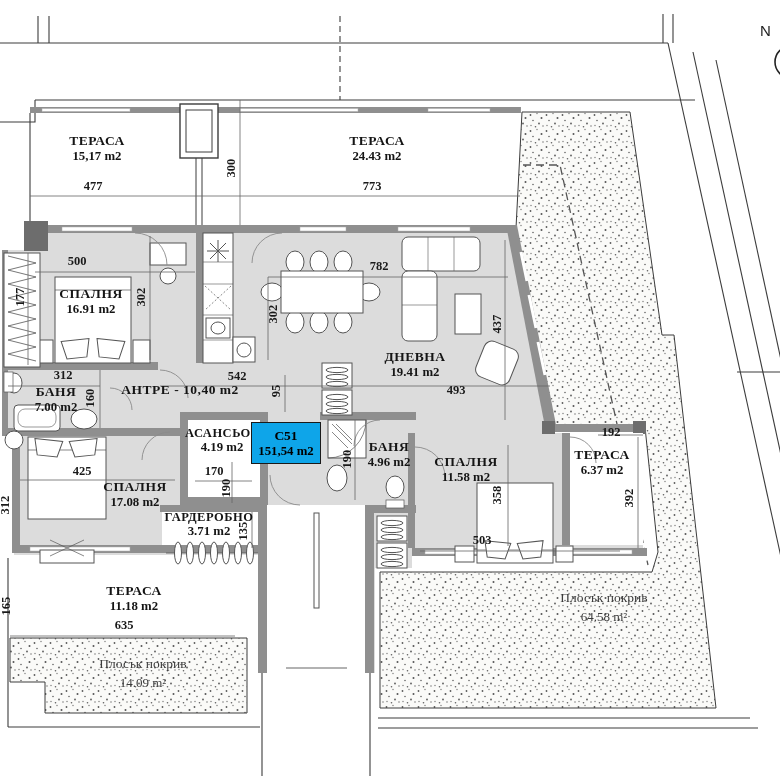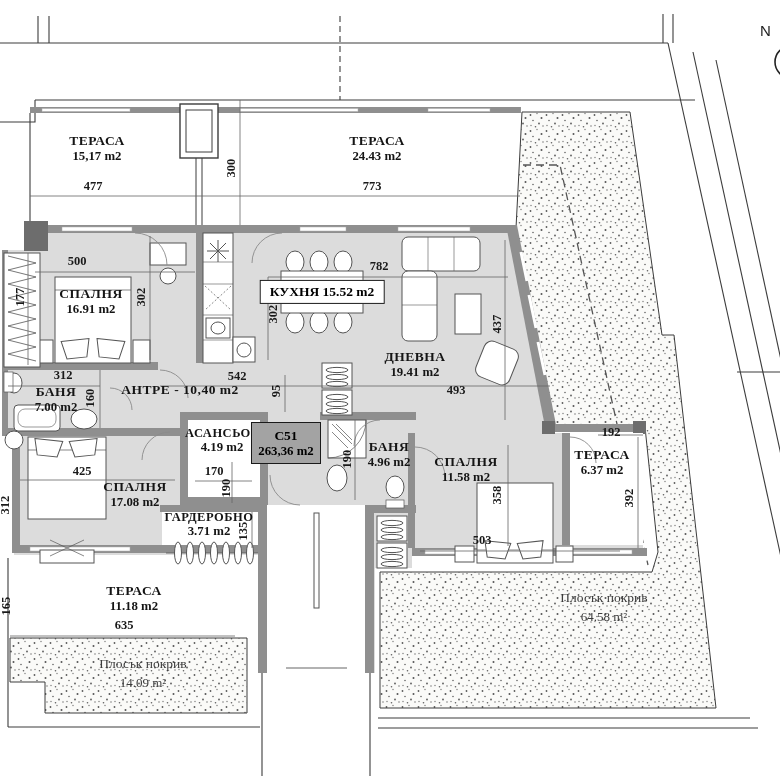--- a/index.html
+++ b/index.html
@@ -9,21 +9,21 @@
   .lbl{position:absolute;transform:translate(-50%,-50%);text-align:center;
        font-weight:bold;font-size:13.5px;color:#151515;line-height:1.15;white-space:nowrap;}
   .lbl .area{display:block;font-size:12.8px;}
   .lbl .nm{display:block;letter-spacing:.5px;}
   .dim{position:absolute;transform:translate(-50%,-50%);font-weight:bold;font-size:12.5px;
        color:#1a1a1a;white-space:nowrap;}
   .dim.v{transform:translate(-50%,-50%) rotate(-90deg);}
   .roof-lbl{position:absolute;transform:translate(-50%,-50%);text-align:center;
        font-weight:normal;font-size:13.5px;color:#3c3c3c;line-height:1.4;white-space:nowrap;}
   .roof-lbl .area{display:block;font-size:13px;}
-  .unit-box{position:absolute;left:251px;top:422px;width:68px;height:40px;background:#a3a3a3;
+  .unit-box{position:absolute;left:251px;top:422px;width:68px;height:40px;background:#0ea5e9;
        border:1.4px solid #1a1a1a;display:flex;flex-direction:column;align-items:center;
        justify-content:center;font-weight:bold;}
   .unit-box .code{font-size:13.5px;}
   .unit-box .ua{font-size:12.8px;}
   .kitchen-box{position:absolute;transform:translate(-50%,-50%);background:#fff;
        border:1.2px solid #1a1a1a;padding:3px 9px;text-align:center;font-weight:bold;
        font-size:13.5px;line-height:1.2;white-space:nowrap;}
   .north{position:absolute;left:760px;top:22px;font-family:"Liberation Sans",sans-serif;
        font-size:15px;color:#222;}
 </style>
@@ -300,42 +300,38 @@
   <span class="area">15,17 m2</span>
 </div>
 <div class="lbl" style="left:377px;top:148px">
   <span class="nm">ТЕРАСА</span>
   <span class="area">24.43 m2</span>
 </div>
 <div class="lbl" style="left:91px;top:301px">
   <span class="nm">СПАЛНЯ</span>
   <span class="area">16.91 m2</span>
 </div>
-<div class="kitchen-box" style="left:322px;top:292px">
-  <span class="nm">КУХНЯ</span>
-  <span class="area">15.52 m2</span>
-</div>
 <div class="lbl" style="left:415px;top:364px">
   <span class="nm">ДНЕВНА</span>
   <span class="area">19.41 m2</span>
 </div>
 <div class="lbl" style="left:180px;top:390px">
   <span class="nm">АНТРЕ - 10,40 m2</span>
 </div>
 <div class="lbl" style="left:56px;top:399px">
   <span class="nm">БАНЯ</span>
   <span class="area">7.00 m2</span>
 </div>
 <div class="lbl" style="left:222px;top:441px;font-size:12.5px">
   <span class="nm">АСАНСЬОР</span>
   <span class="area">4.19 m2</span>
 </div>
 <div class="unit-box">
   <span class="code">С51</span>
-  <span class="ua">263,36 m2</span>
+  <span class="ua">151,54 m2</span>
 </div>
 <div class="lbl" style="left:389px;top:454px">
   <span class="nm">БАНЯ</span>
   <span class="area">4.96 m2</span>
 </div>
 <div class="lbl" style="left:466px;top:469px">
   <span class="nm">СПАЛНЯ</span>
   <span class="area">11.58 m2</span>
 </div>
 <div class="lbl" style="left:602px;top:462px">

